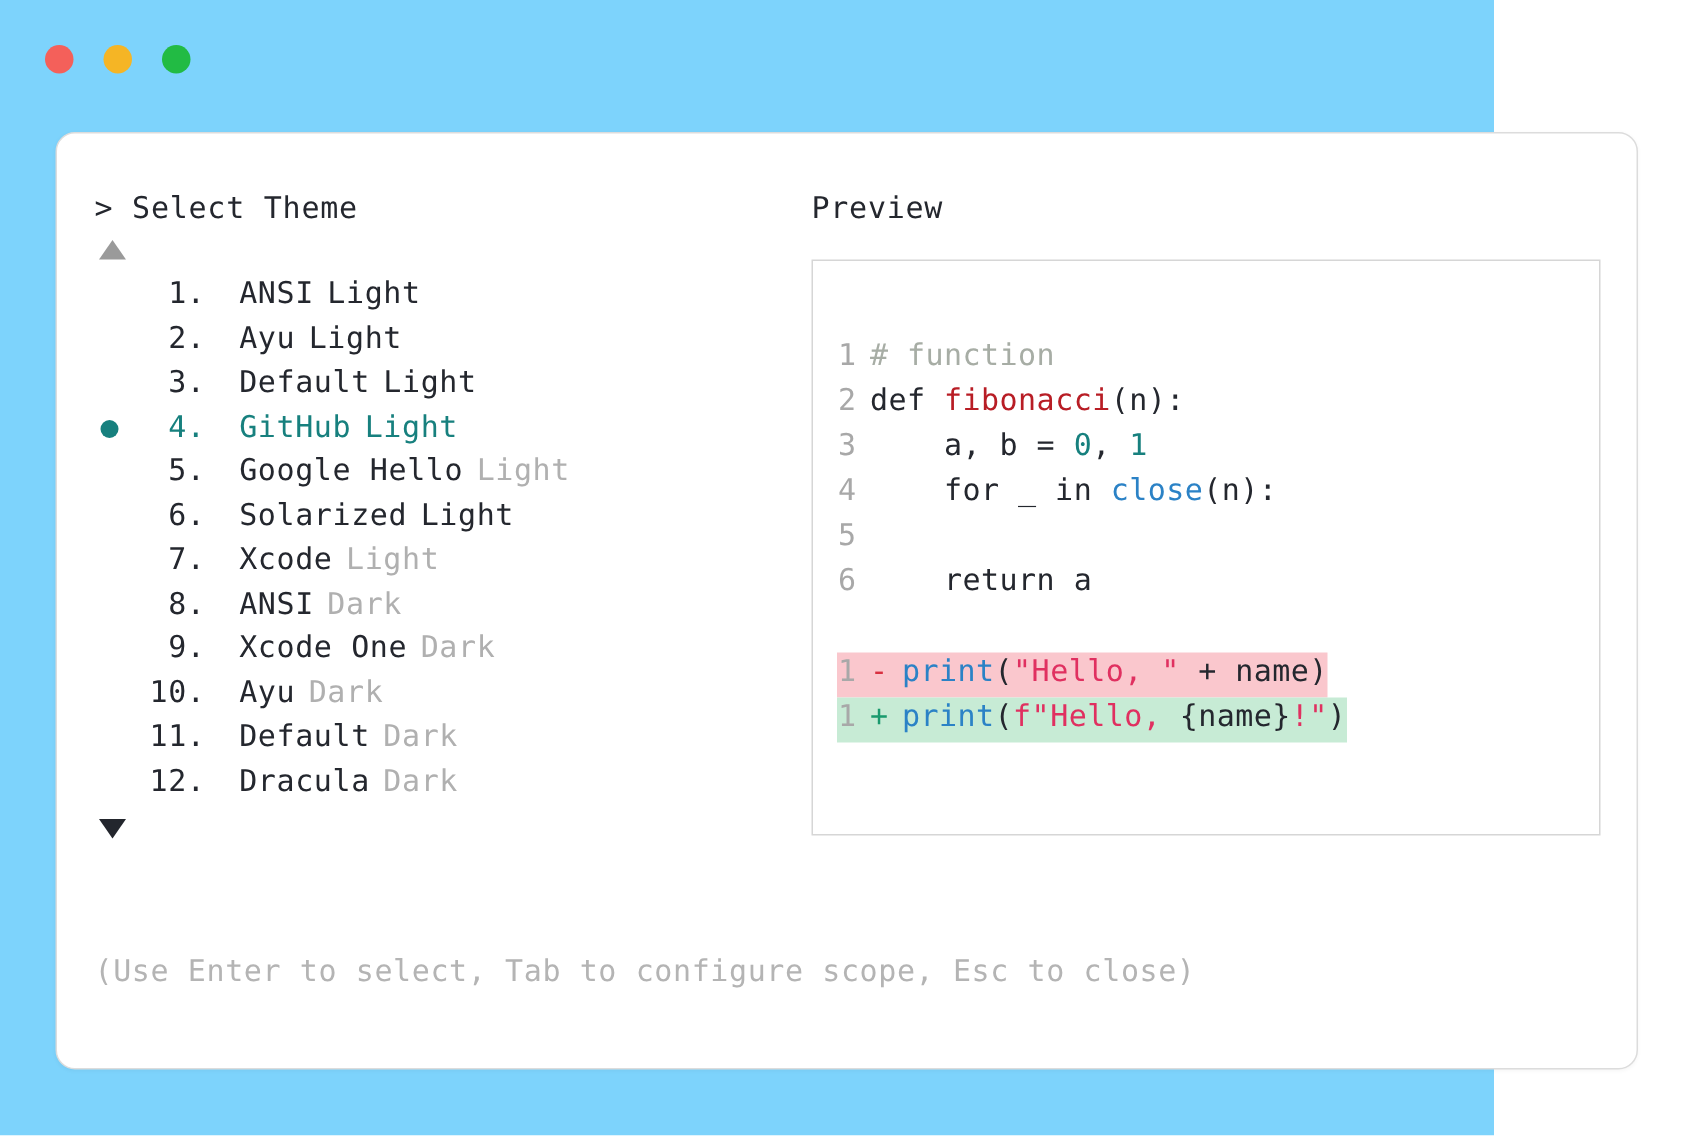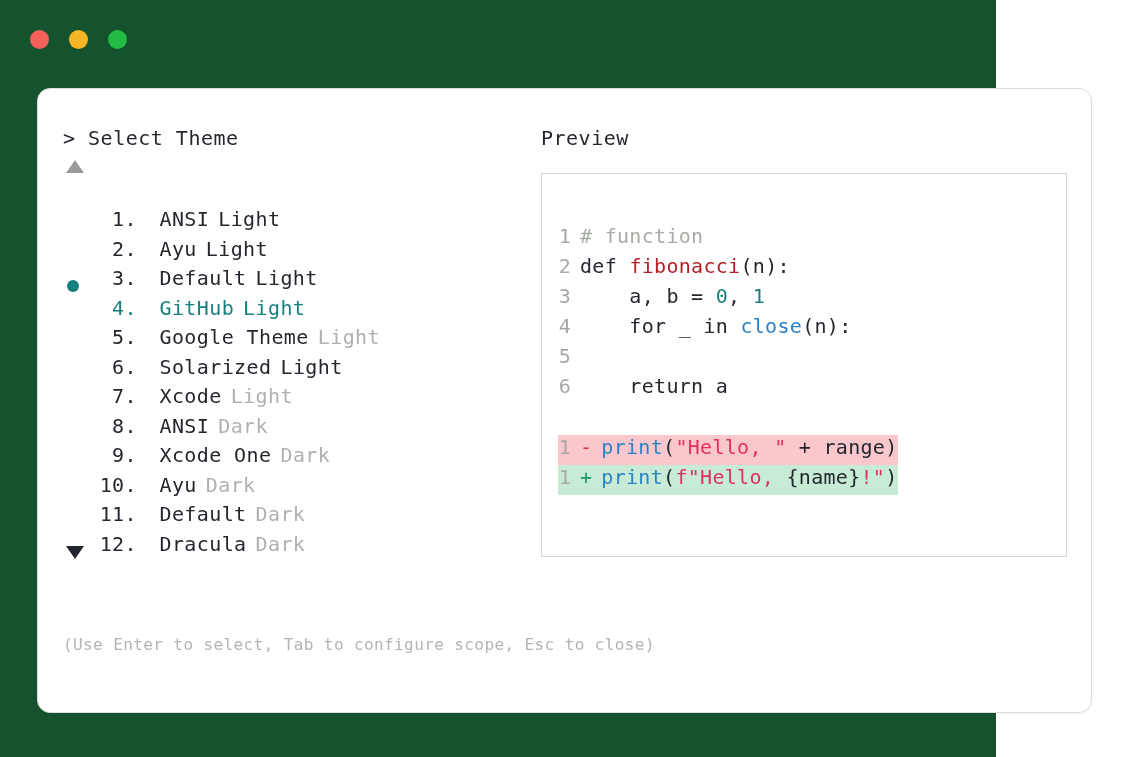--- a/index.html
+++ b/index.html
@@ -5,21 +5,21 @@
 <style>
   * { box-sizing: border-box; }
   html, body {
     margin: 0; padding: 0;
     width: 1129px; height: 757px;
     background: #ffffff;
     font-family: "DejaVu Sans Mono", "Liberation Mono", monospace;
     -webkit-font-smoothing: antialiased;
   }
 
-  .window { position: relative; width: 996px; height: 757px; background: #14532d; }
+  .window { position: relative; width: 996px; height: 757px; background: #7dd3fc; }
 
   
   .titlebar { position: absolute; left: 30px; top: 30px; display: flex; gap: 20px; }
   .dot { width: 19px; height: 19px; border-radius: 50%; }
   .dot.red    { background: #f4605a; }
   .dot.yellow { background: #f5b525; }
   .dot.green  { background: #22bb44; }
 
   
   .card {
@@ -91,33 +91,33 @@
 
   .num-cell {
     width: 46px;
     flex: 0 0 46px;
     text-align: right;
     color: #24272e;
   }
   .dot-cell { flex: 0 0 auto; color: #24272e; padding-right: 10px; }
 
   .name-cell  { color: #24272e; }
-  .var-cell   { color: #b0b0b0; padding-left: 9px; margin-top: 24px; }
+  .var-cell   { color: #b0b0b0; padding-left: 9px; }
   .var-cell.inline { color: #24272e; }
 
   .theme-row.selected .num-cell,
   .theme-row.selected .dot-cell,
   .theme-row.selected .name-cell,
   .theme-row.selected .var-cell { color: #17807e; }
 
   
   .hint {
     position: absolute;
     left: 25px; top: 546px;
-    font-size: 16px;
+    font-size: 20px;
     color: #b4b4b4;
     letter-spacing: 0.4px;
     white-space: pre;
   }
 
   
   .right-col { position: absolute; left: 503px; top: 38px; width: 530px; }
 
   .preview-label {
     font-size: 20px;
@@ -189,21 +189,21 @@
       <div class="left-col">
         <div class="prompt-header">&gt; Select Theme</div>
 
         <div class="scroll-arrow arrow-up"></div>
 
         <div class="theme-list" id="theme-list">
             <div class="theme-row"><span class="bullet-cell"></span><span class="num-cell">1.</span><span class="dot-cell"> </span><span class="name-cell">ANSI</span><span class="var-cell inline">Light</span></div>
             <div class="theme-row"><span class="bullet-cell"></span><span class="num-cell">2.</span><span class="dot-cell"> </span><span class="name-cell">Ayu</span><span class="var-cell inline">Light</span></div>
             <div class="theme-row"><span class="bullet-cell"></span><span class="num-cell">3.</span><span class="dot-cell"> </span><span class="name-cell">Default</span><span class="var-cell inline">Light</span></div>
             <div class="theme-row selected"><span class="bullet-cell"><span class="bullet"></span></span><span class="num-cell">4.</span><span class="dot-cell"> </span><span class="name-cell">GitHub</span><span class="var-cell inline">Light</span></div>
-            <div class="theme-row"><span class="bullet-cell"></span><span class="num-cell">5.</span><span class="dot-cell"> </span><span class="name-cell">Google Theme</span><span class="var-cell">Light</span></div>
+            <div class="theme-row"><span class="bullet-cell"></span><span class="num-cell">5.</span><span class="dot-cell"> </span><span class="name-cell">Google Hello</span><span class="var-cell">Light</span></div>
             <div class="theme-row"><span class="bullet-cell"></span><span class="num-cell">6.</span><span class="dot-cell"> </span><span class="name-cell">Solarized</span><span class="var-cell inline">Light</span></div>
             <div class="theme-row"><span class="bullet-cell"></span><span class="num-cell">7.</span><span class="dot-cell"> </span><span class="name-cell">Xcode</span><span class="var-cell">Light</span></div>
             <div class="theme-row"><span class="bullet-cell"></span><span class="num-cell">8.</span><span class="dot-cell"> </span><span class="name-cell">ANSI</span><span class="var-cell">Dark</span></div>
             <div class="theme-row"><span class="bullet-cell"></span><span class="num-cell">9.</span><span class="dot-cell"> </span><span class="name-cell">Xcode One</span><span class="var-cell">Dark</span></div>
             <div class="theme-row"><span class="bullet-cell"></span><span class="num-cell">10.</span><span class="dot-cell"> </span><span class="name-cell">Ayu</span><span class="var-cell">Dark</span></div>
             <div class="theme-row"><span class="bullet-cell"></span><span class="num-cell">11.</span><span class="dot-cell"> </span><span class="name-cell">Default</span><span class="var-cell">Dark</span></div>
             <div class="theme-row"><span class="bullet-cell"></span><span class="num-cell">12.</span><span class="dot-cell"> </span><span class="name-cell">Dracula</span><span class="var-cell">Dark</span></div>
           </div>
 
         <div class="scroll-arrow arrow-down"></div>
@@ -217,21 +217,21 @@
           <div id="code-block">
               <div class="code-line"><span class="ln">1</span><span class="code-txt"><span class="tok-comment"># function</span></span></div>
               <div class="code-line"><span class="ln">2</span><span class="code-txt"><span class="tok-plain">def </span><span class="tok-fn">fibonacci</span><span class="tok-plain">(n):</span></span></div>
               <div class="code-line"><span class="ln">3</span><span class="code-txt"><span class="tok-plain">    a, b = </span><span class="tok-num">0</span><span class="tok-plain">, </span><span class="tok-num">1</span></span></div>
               <div class="code-line"><span class="ln">4</span><span class="code-txt"><span class="tok-plain">    for _ in </span><span class="tok-builtin">close</span><span class="tok-plain">(n):</span></span></div>
               <div class="code-line"><span class="ln">5</span></div>
               <div class="code-line"><span class="ln">6</span><span class="code-txt"><span class="tok-plain">    return a</span></span></div>
             </div>
           <div class="blank-line"></div>
           <div id="diff-block">
-              <div class="diff-line del"><span class="ln">1</span><span class="diff-mark del-mark">-</span><span class="code-txt"><span class="tok-builtin">print</span><span class="tok-plain">(</span><span class="tok-str">"Hello, "</span><span class="tok-plain"> + range)</span></span></div>
+              <div class="diff-line del"><span class="ln">1</span><span class="diff-mark del-mark">-</span><span class="code-txt"><span class="tok-builtin">print</span><span class="tok-plain">(</span><span class="tok-str">"Hello, "</span><span class="tok-plain"> + name)</span></span></div>
               <div class="diff-line add"><span class="ln">1</span><span class="diff-mark add-mark">+</span><span class="code-txt"><span class="tok-builtin">print</span><span class="tok-plain">(</span><span class="tok-str">f"Hello, </span><span class="tok-plain">{name}</span><span class="tok-str">!"</span><span class="tok-plain">)</span></span></div>
             </div>
         </div>
       </div>
 
     </div>
   </div>
 </div>
 
 </body></html>

